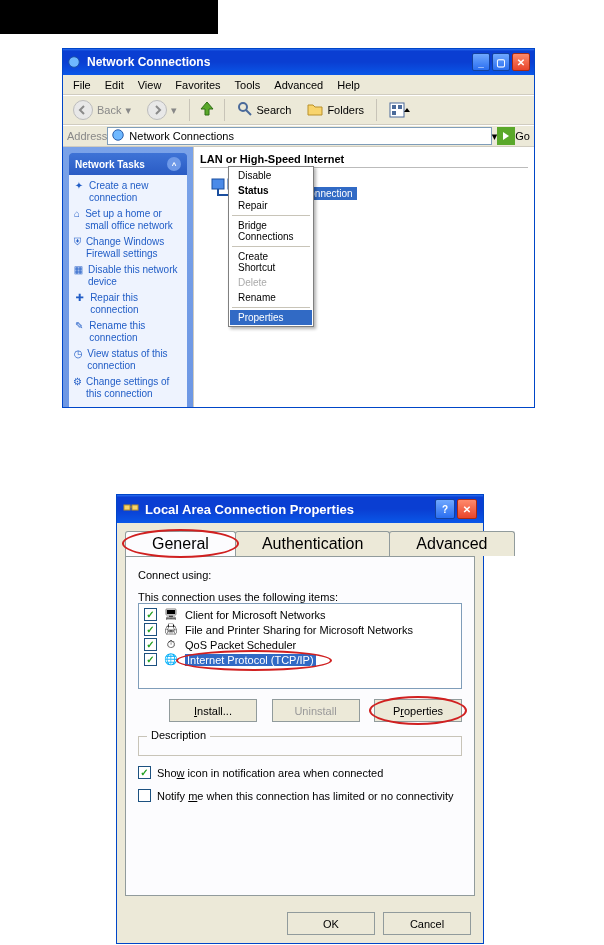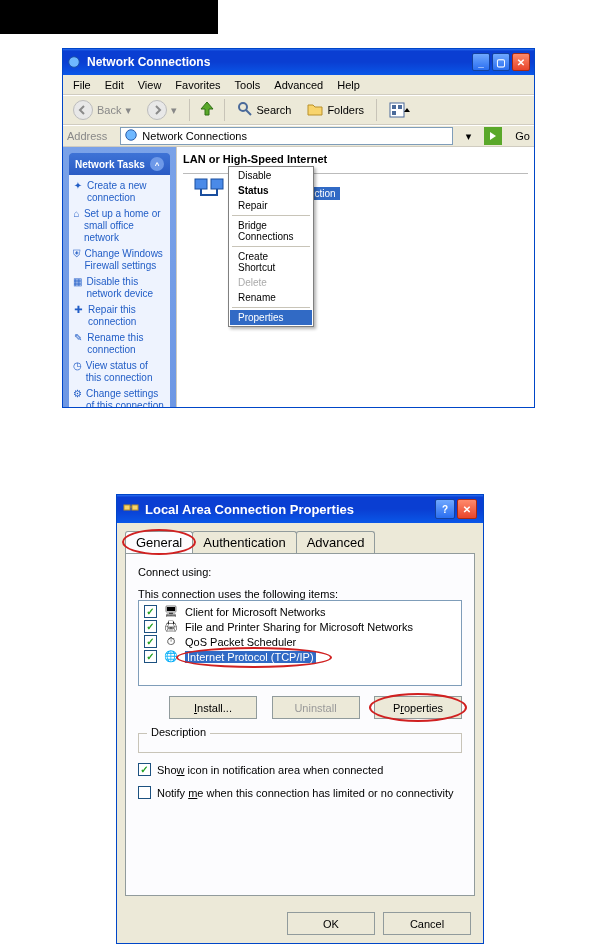--- a/index.html
+++ b/index.html
@@ -58,34 +58,34 @@
     display:flex; align-items:center; gap:4px; padding:2px 6px;
     color:#888;
   }
   .tbutton.enabled { color:#000; }
   .tbutton .circ { width:20px;height:20px;border-radius:50%; background:#e8e8e8;border:1px solid #bcbcbc;display:flex;align-items:center;justify-content:center;}
   .tb-sep { width:1px;height:22px;background:#c8c4b8; margin:0 2px;}
   .tb-up { width:22px;height:22px; display:flex;align-items:center;justify-content:center;color:#3a9b2a;font-size:14px;}
   .tb-search, .tb-folders { display:flex;align-items:center;gap:4px;padding:2px 6px;}
   .addrbar {
     height:22px; background:#ece9d8; border-top:1px solid #fff; border-bottom:1px solid #d0ccc0;
-    display:flex; align-items:center; padding:0 4px; gap:13px; font-size:11px;
+    display:flex; align-items:center; padding:0 4px; gap:0; font-size:11px;
   }
   .addrbar .lbl { color:#888; }
   .addrbar .addrbox {
     flex:1; background:#fff; border:1px solid #7f9db9; height:18px;
     display:flex; align-items:center; padding:0 3px; gap:4px;
   }
   .addrbar .gobtn {
     width:18px;height:18px;background:#5aa82a;display:flex;align-items:center;justify-content:center;color:#fff;font-size:10px;
   }
 
   .win1-body { flex:1; display:flex; background:#fff; overflow:hidden;}
   .sidepane {
-    width:113px; background: linear-gradient(to bottom,#7aa2e8,#6d97e4);
+    width:130px; background: linear-gradient(to bottom,#7aa2e8,#6d97e4);
     padding:6px; display:flex; flex-direction:column; gap:8px;
     overflow:hidden;
   }
   .sidegroup {
     background:#eef3fe; border-radius:3px 3px 0 0;
     font-size:10px;
   }
   .sidegroup .sg-head {
     background: linear-gradient(to bottom,#fff,#d6e4fb);
     color:#215dc6; font-weight:bold; padding:4px 6px;
@@ -98,21 +98,21 @@
   }
   .sg-chev { width:14px;height:14px;border-radius:50%;background:#cddcf6;display:flex;align-items:center;justify-content:center;font-size:8px;color:#215dc6;}
   .sidegroup.dark .sg-chev { background:#6e99e8;color:#fff;}
   .sg-body { padding:4px 4px 6px 4px; display:flex; flex-direction:column; gap:2px;}
   .sg-item { display:flex; gap:4px; color:#215dc6; line-height:12px; padding:1px 0;}
   .sg-item .ic { width:14px; text-align:center; }
 
   .contentpane {
     flex:1; border-left:1px solid #d0ccc0; position:relative; padding:6px;
   }
-  .grouphdr { font-weight:bold; font-size:11px; border-bottom:1px solid #bbb; padding-bottom:8px; margin-bottom:8px;}
+  .grouphdr { font-weight:bold; font-size:11px; border-bottom:1px solid #bbb; padding-bottom:2px; margin-bottom:8px;}
   .connitem {
     position:absolute; left:16px; top:26px;
     display:flex; align-items:flex-start; gap:6px;
   }
   .connicon { width:32px;height:32px; display:flex;align-items:center;justify-content:center;}
   .connlabel {
     background:#316ac5; color:#fff; padding:1px 4px; font-size:10px; margin-top:14px;
   }
 
   
@@ -150,21 +150,21 @@
   .titlebar2 .winbtn {
     width:20px;height:20px;
   }
   .titlebar2 .helpbtn {
     background: linear-gradient(to bottom,#6fa8ff,#2a6ef0);
   }
   .tabstrip {
     display:flex; margin:8px 8px 0 8px;
   }
   .tab {
-    padding:3px 10px; font-size:13px;
+    padding:3px 26px; font-size:16px;
     border:1px solid #919b9c; border-bottom:none;
     background:#ece9d8; border-radius:3px 3px 0 0;
     margin-right:-1px;
   }
   .tab.active {
     background:#fcfcfe; position:relative; z-index:2;
   }
   .tab.circled::after{
     content:""; position:absolute; left:-4px; right:-4px; top:-3px; bottom:-2px;
     border:2px solid #d02020; border-radius:50%;

